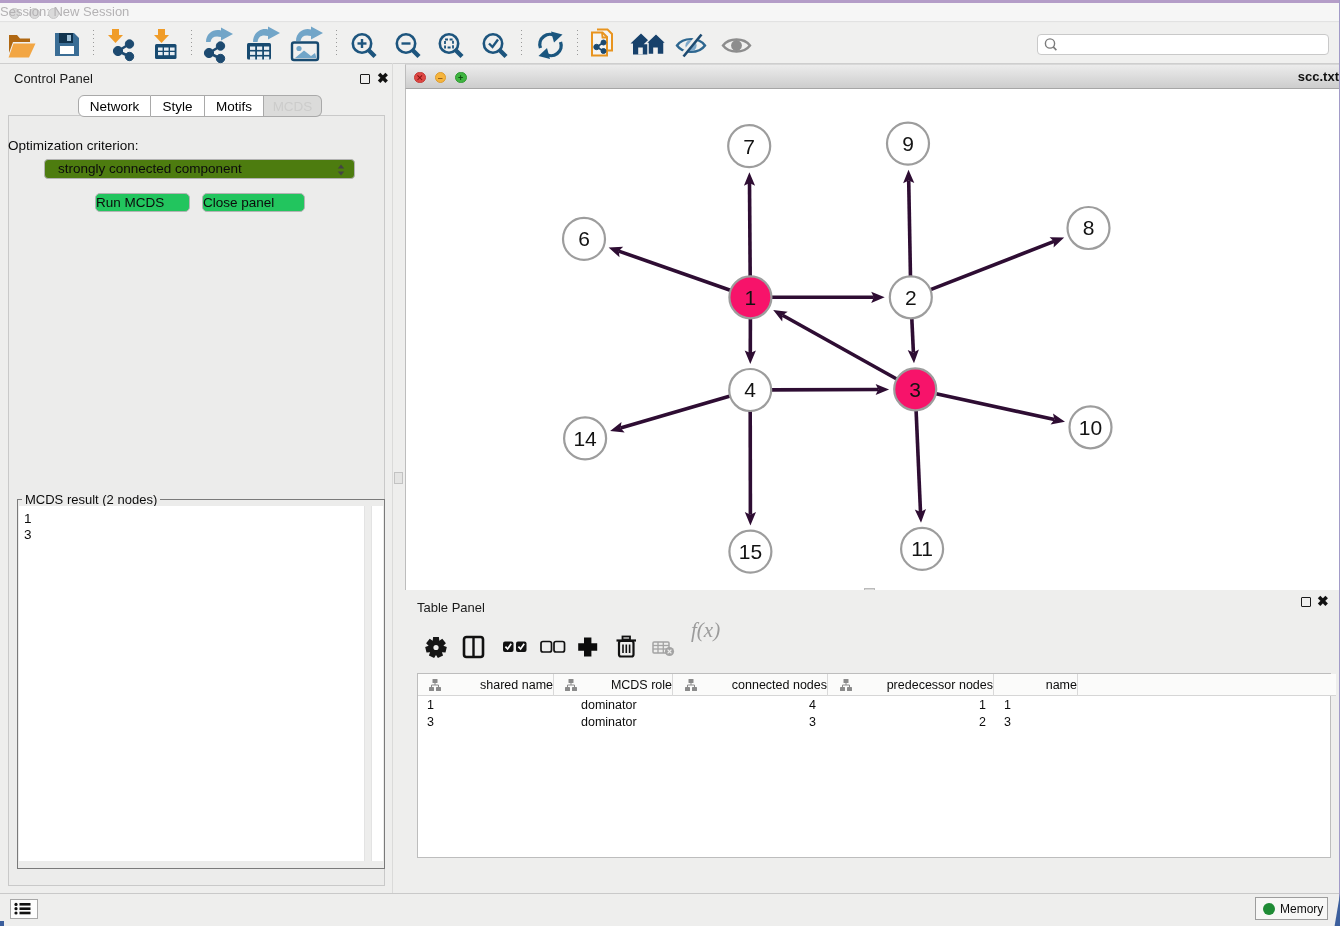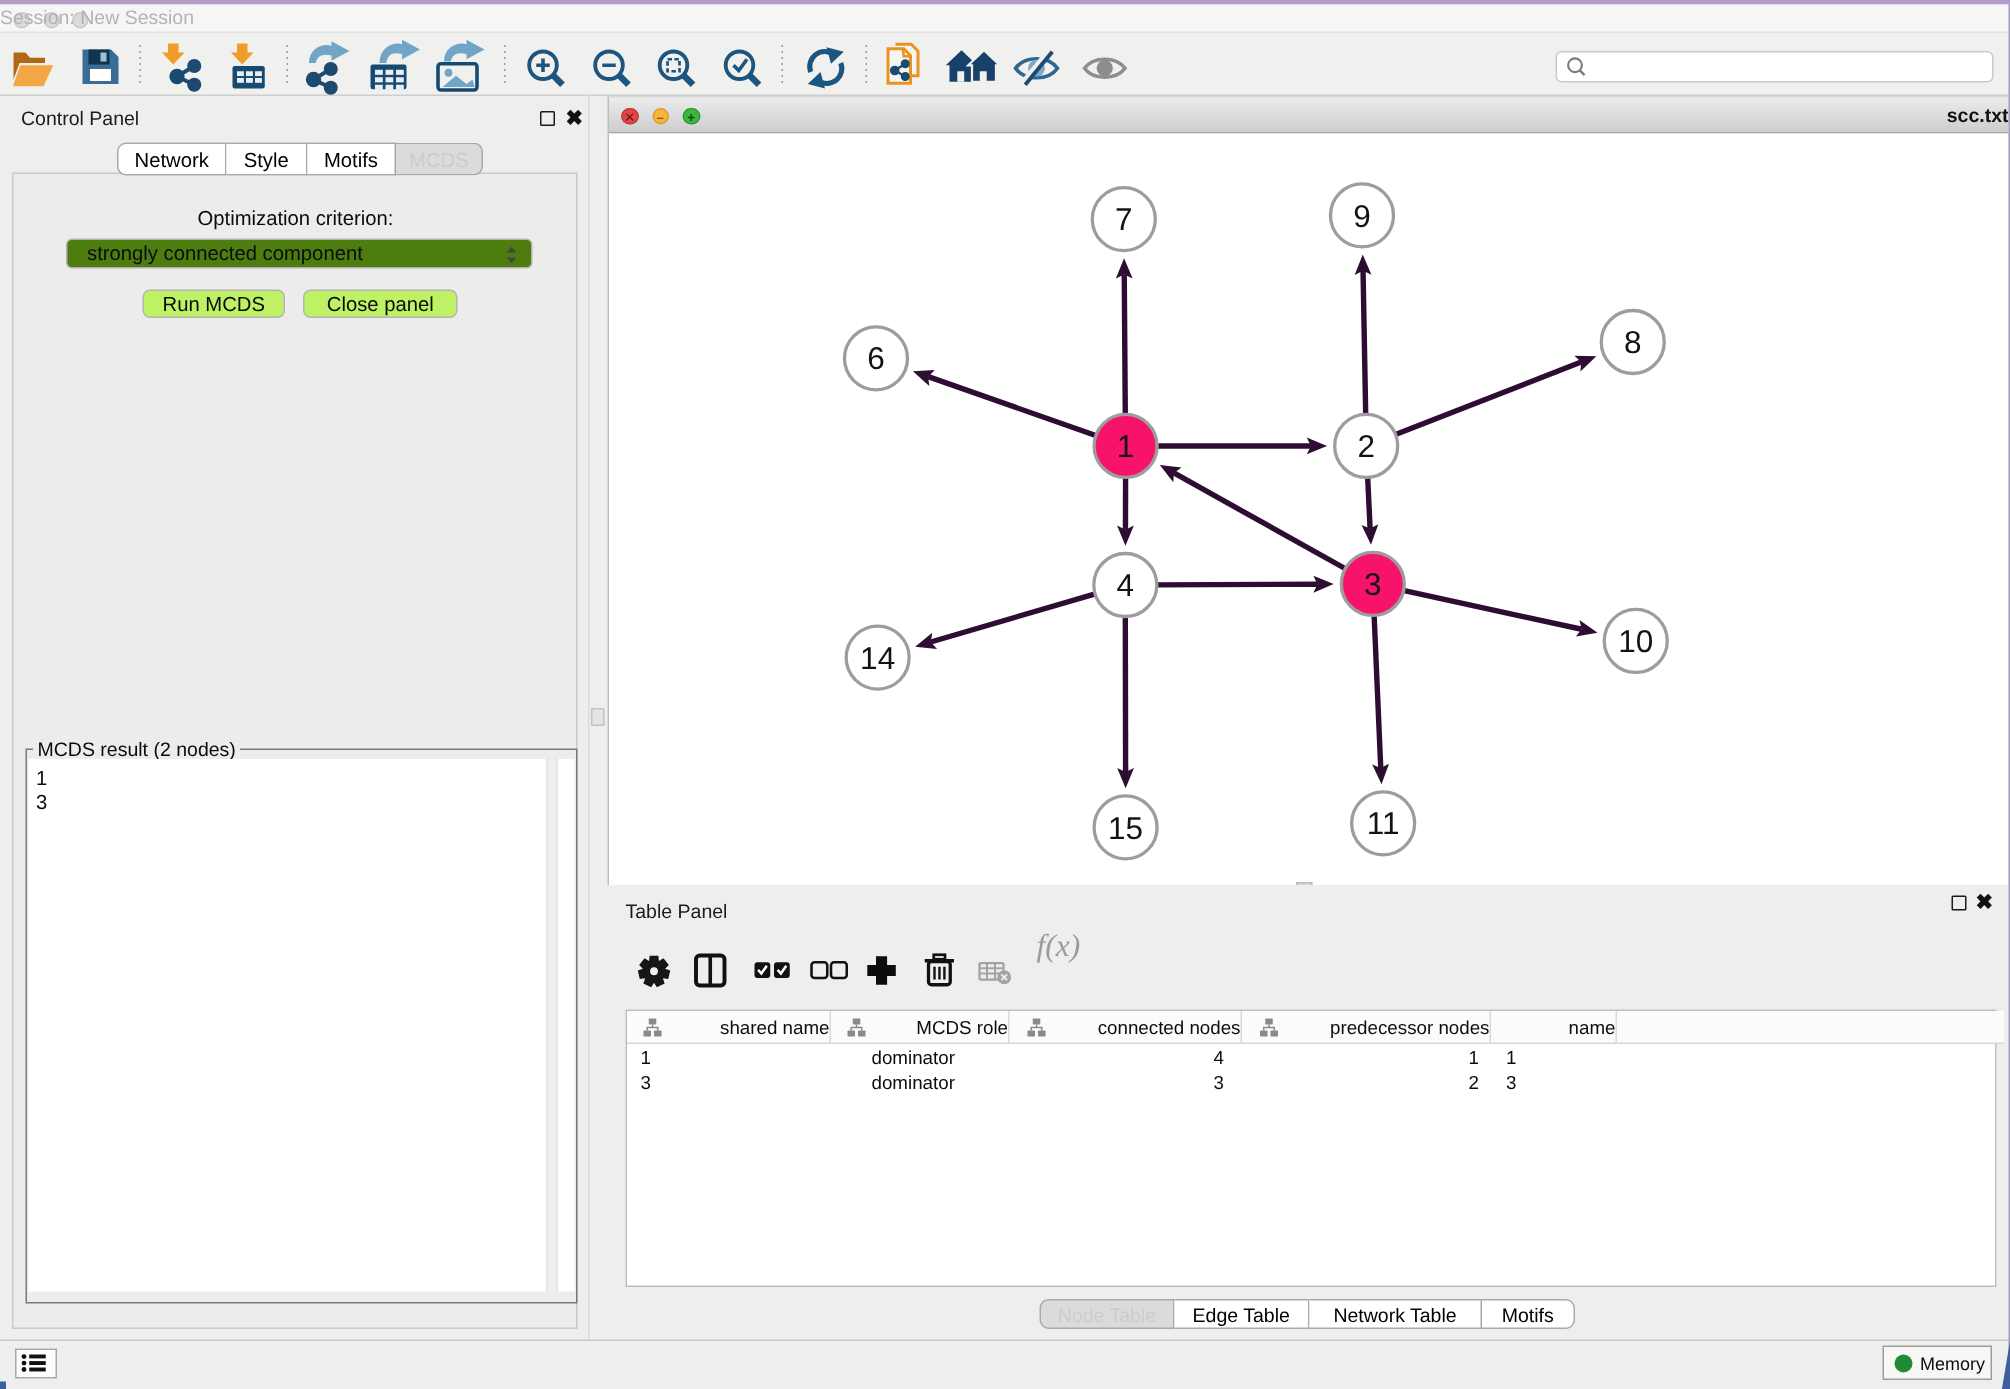--- a/index.html
+++ b/index.html
@@ -14,23 +14,23 @@
 
 .cp-title{position:absolute;left:14px;top:71px;font-size:13px;color:#1b1b1b}
 .sqico{position:absolute;width:10px;height:10px;border:1.6px solid #1a1a1a;border-radius:1px}
 .xico{position:absolute;font-size:14px;font-weight:bold;color:#111}
 .cp-content{position:absolute;left:8px;top:115px;width:377px;height:771px;background:#ececeb;border:1px solid #c9c9c9}
 .tabs{position:absolute;display:flex;height:22px;font-size:13.5px;font-weight:500}
 .tab{background:#fff;border:1px solid #a9a9a9;border-left:none;padding:0 14px;display:flex;align-items:center;justify-content:center;color:#000;white-space:nowrap}
 .tab.first{border-left:1px solid #a9a9a9;border-radius:6px 0 0 6px}
 .tab.last{border-radius:0 6px 6px 0}
 .tab.dis{background:#dbdbda;color:#cccccb}
-.optlabel{position:absolute;left:8px;top:138px;width:378px;text-align:center;font-size:13.5px;color:#0c0c0c}
+.optlabel{position:absolute;left:8px;top:138px;width:378px;font-size:13.5px;color:#0c0c0c}
 .dropdown{position:absolute;left:44px;top:159px;width:311px;height:20px;background:#4d7c0f;border:1px solid #b2b2b2;border-radius:4px;font-size:13.5px;color:#0c0c0c;line-height:18px;padding-left:13px}
-.btn{position:absolute;height:19px;background:#bef264;border:1px solid #b4b4b4;border-radius:5px;font-size:13.5px;color:#0c0c0c;text-align:center;line-height:17px}
+.btn{position:absolute;height:19px;background:#22c55e;border:1px solid #b4b4b4;border-radius:5px;font-size:13.5px;color:#0c0c0c;text-align:left;line-height:17px}
 .groupbox{position:absolute;left:17px;top:499px;width:368px;height:370px;border:1px solid #7a7a7a}
 .gb-label{position:absolute;left:4px;top:-8px;background:#ececeb;padding:0 3px;font-size:13px;color:#0c0c0c}
 .gb-white{position:absolute;left:1px;top:6px;width:364px;height:355px;background:#fff;font-size:13.5px;color:#0c0c0c;line-height:16px;padding:5px 0 0 5px}
 .gb-scroll{position:absolute;left:346px;top:6px;width:8px;height:355px;background:#ededec;border-left:1px solid #e3e3e3;border-right:1px solid #e3e3e3}
 
 .netwin-tb{position:absolute;left:405px;top:64px;width:934px;height:25px;background:linear-gradient(#ececec,#cdcdcd);border-bottom:1px solid #a6a6a6;border-top:1px solid #d8d8d8;border-left:1px solid #bdbdbd}
 .netwin-title{position:absolute;left:406px;top:69px;width:933px;text-align:right;font-size:13px;font-weight:700;color:#111}
 .light{position:absolute;top:71.5px;width:11.5px;height:11.5px;border-radius:50%;font-size:9px;line-height:11px;text-align:center}
 .netcontent{position:absolute;left:405px;top:89px;width:934px;height:501px;background:#fff;overflow:hidden;border-left:1px solid #bdbdbd}
 
@@ -346,26 +346,20 @@
             <path d="M428 9 v2 M424.5 13 v-2 h7 v2" stroke="#8a8a8a" stroke-width="1" fill="none"></path>
           </g>
 </svg>
 </div>
 <div class="cell" style="left:9px;top:23px">1<br>3</div>
 <div class="cell" style="left:163px;top:23px">dominator<br>dominator</div>
 <div class="cell" style="left:385px;top:23px;width:13px;text-align:right">4<br>3</div>
 <div class="cell" style="left:555px;top:23px;width:13px;text-align:right">1<br>2</div>
 <div class="cell" style="left:586px;top:23px">1<br>3</div>
 </div>
-<div class="seg" style="left:287px;top:276px">
-<div class="tab first dis" style="width:90px;padding:0">Node Table</div>
-      <div class="tab" style="width:90px;padding:0">Edge Table</div>
-      <div class="tab" style="width:115px;padding:0">Network Table</div>
-      <div class="tab last" style="width:62px;padding:0">Motifs</div>
-</div>
 </div>
 
 <div class="status"></div>
 <div class="listbtn">
 <svg width="25" height="17" viewBox="0 0 25 17">
       <g fill="#111">
 <circle cx="5" cy="4.4" r="1.6"></circle>
         <rect x="8.5" y="3" width="11" height="2.6"></rect>
 <circle cx="5" cy="8.7" r="1.6"></circle>
         <rect x="8.5" y="7.4" width="11" height="2.6"></rect>

